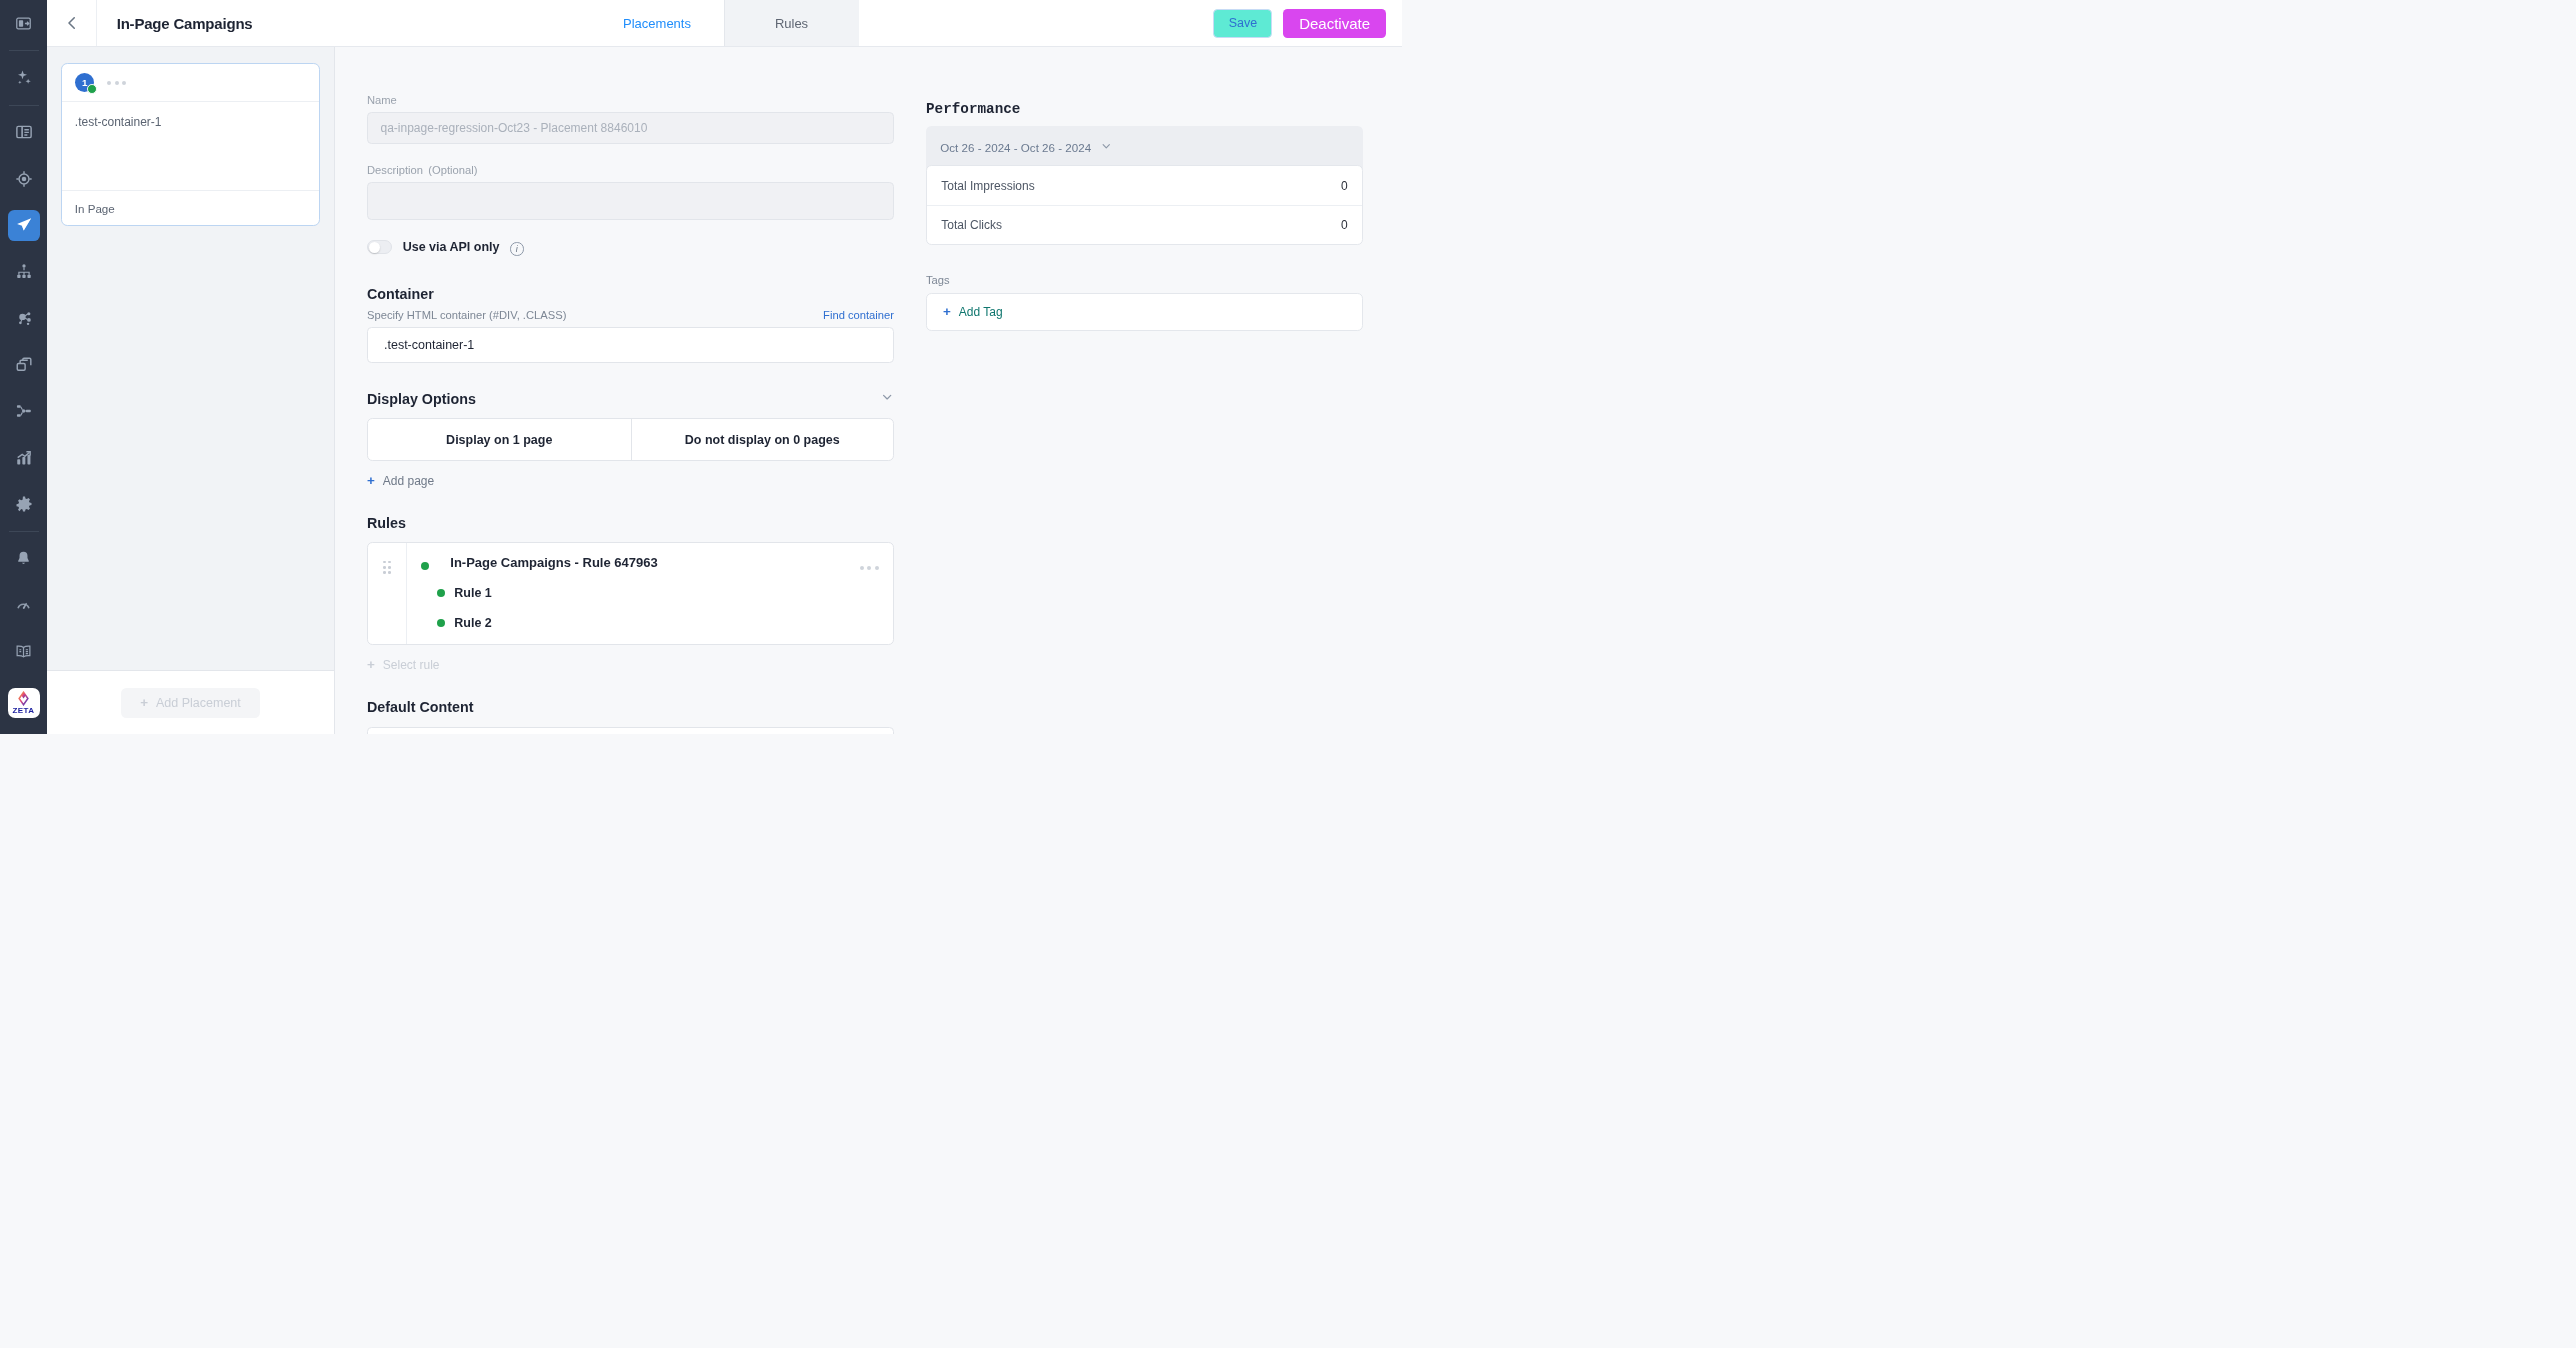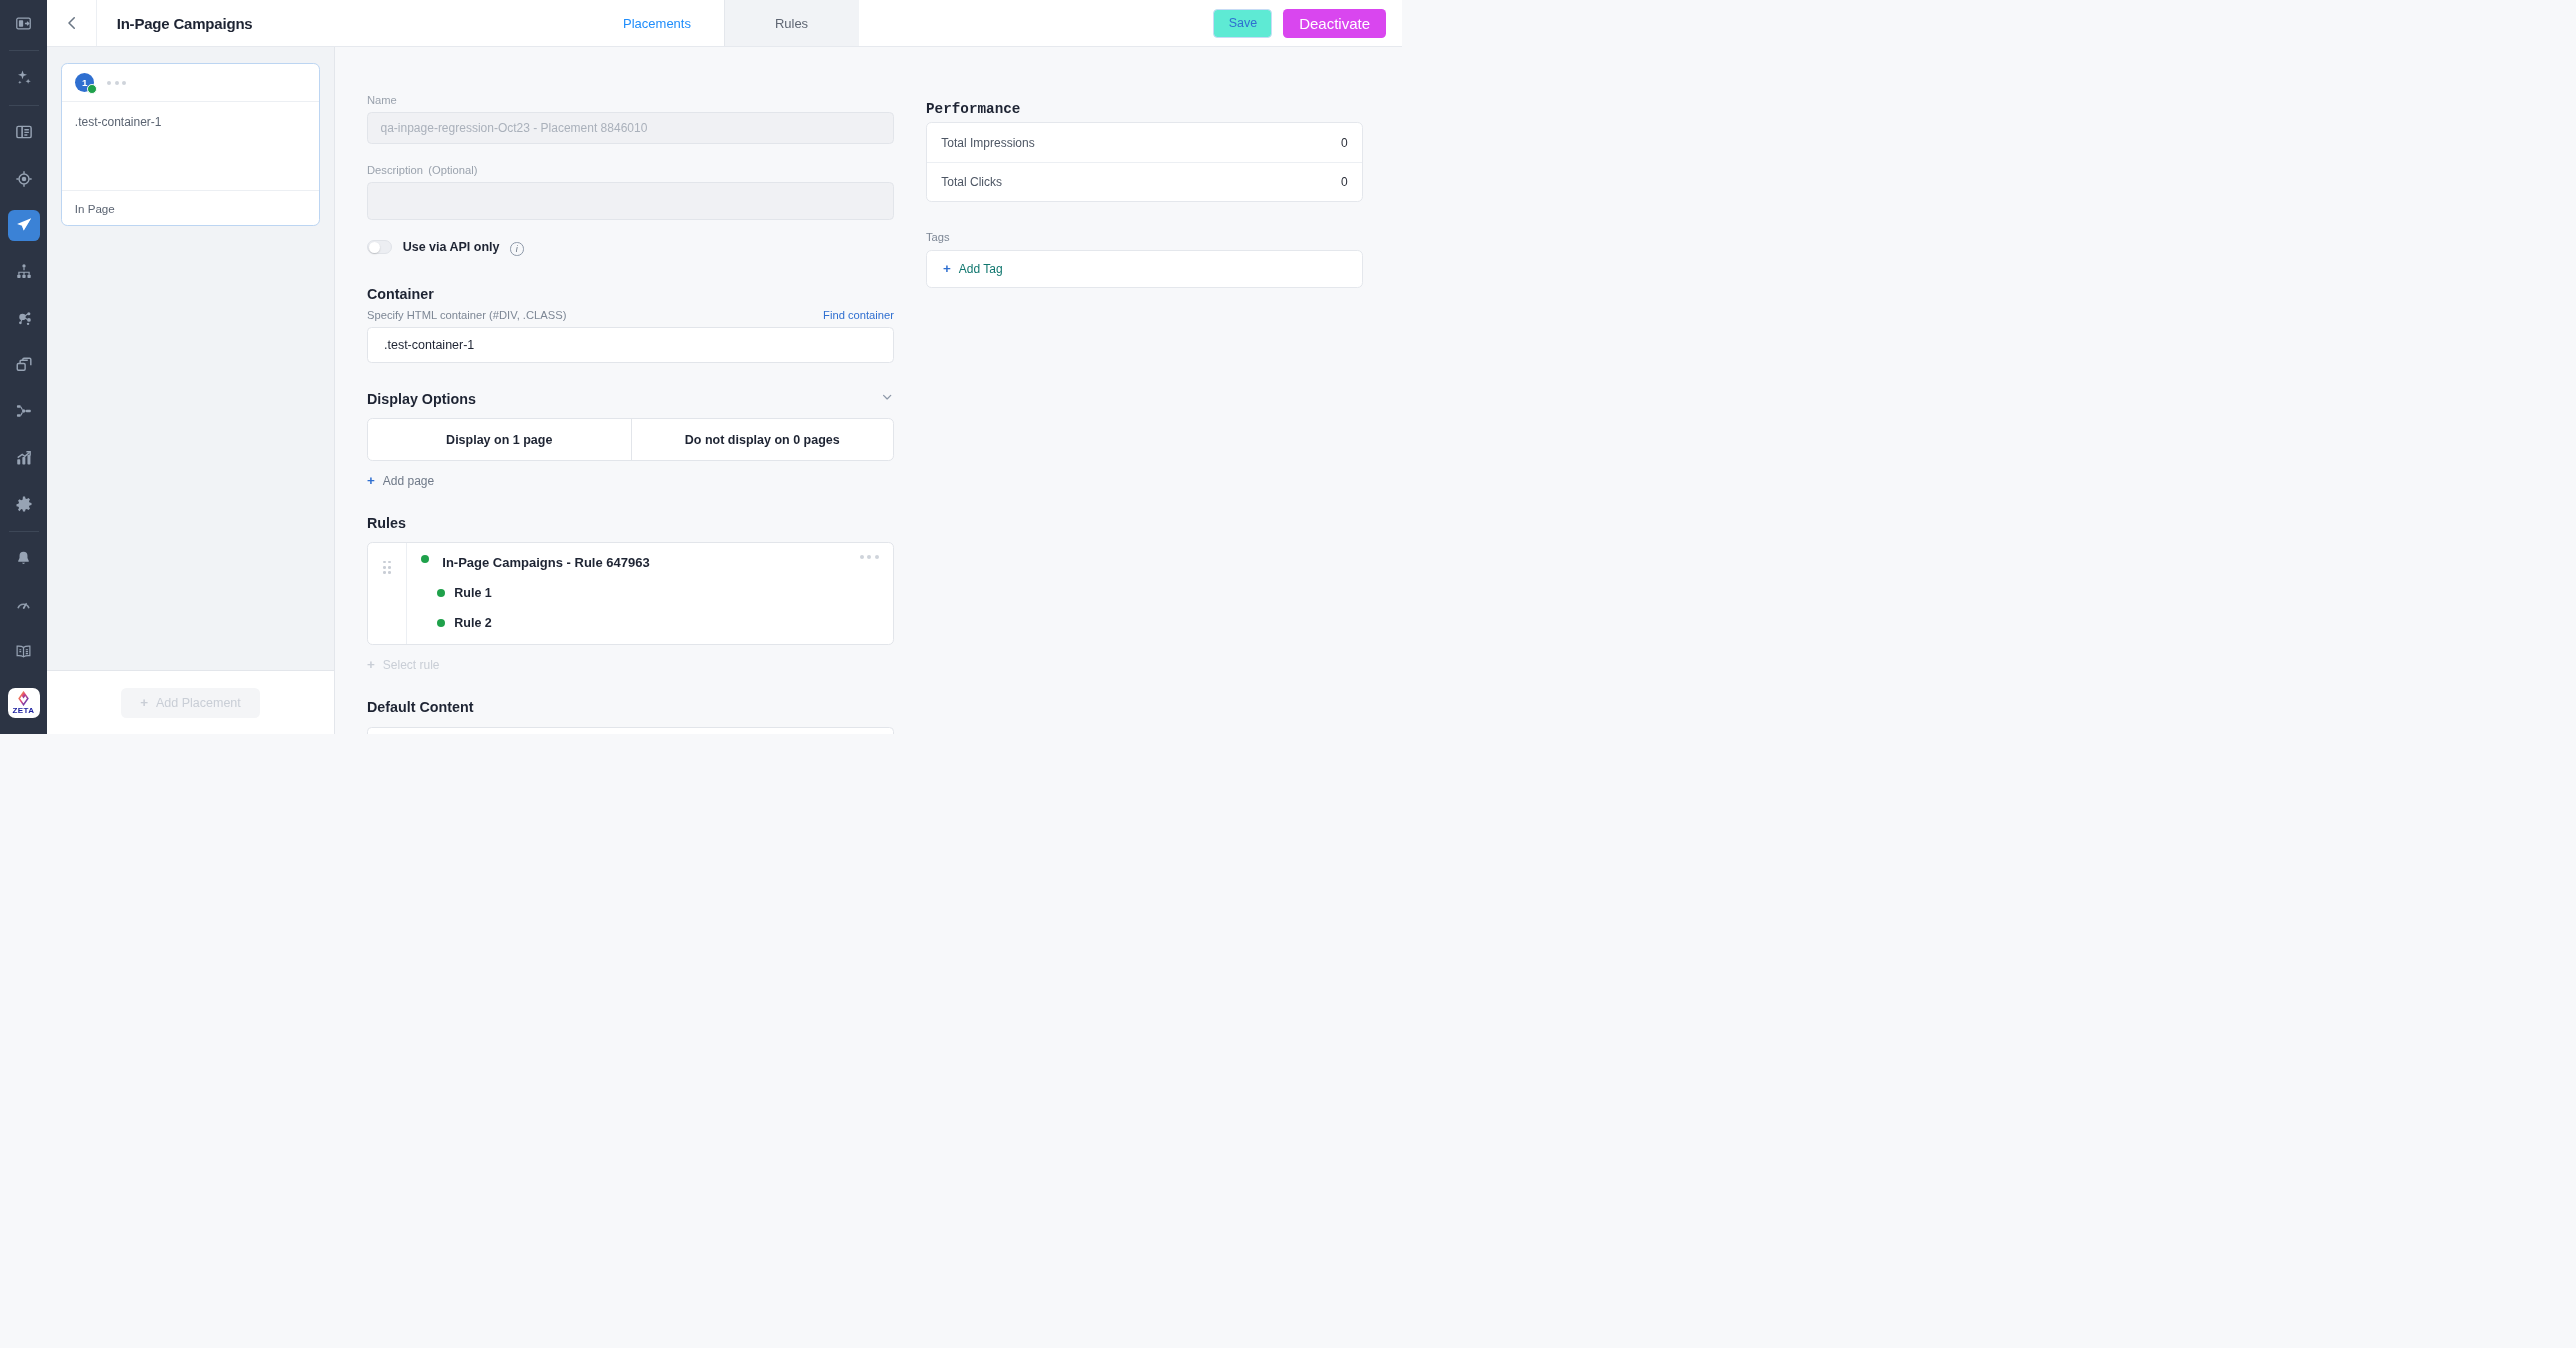--- a/index.html
+++ b/index.html
@@ -201,21 +201,21 @@
     background: #ffffff; border: 0.9px solid #e2e5ea; border-radius: 5.4px;
     display: flex; min-height: 91px;
   }
   .drag-col {
     width: 39px; flex: 0 0 39px; border-right: 0.9px solid #eceff3;
     display: flex; align-items: flex-start; justify-content: center; padding-top: 18px;
   }
   .grip { display: grid; grid-template-columns: 2.7px 2.7px; gap: 2.7px; cursor: grab; }
   .grip i { width: 2.7px; height: 2.7px; background: #c9ced6; border-radius: 50%; display: block; }
   .rules-inner { flex: 1 1 auto; padding: 12.5px 14.3px 14.3px 14.3px; }
-  .rule-top { display: flex; align-items: flex-start; gap: 13px; }
+  .rule-top { display: flex; align-items: flex-end; gap: 21px; }
   .gdot { width: 8px; height: 8px; border-radius: 50%; background: #1fa14b; flex: 0 0 8px; }
   .rule-title { font-size: 13px; font-weight: bold; color: #1e2433; }
   .rule-top .dots { margin-left: auto; }
   .rule-sub { display: flex; align-items: center; gap: 9px; margin: 16px 0 0 16px; }
   .rule-sub-label { font-size: 12.5px; font-weight: bold; color: #1e2433; }
 
   
   .side-col { width: 501px; flex: 0 0 501px; padding: 54px 32px 0 32px; }
   .perf-title { font-size: 14.3px; font-weight: bold; color: #1e2433; margin-bottom: 9px; font-family: Liberation Mono, monospace; }
   .date-bar {
@@ -529,20 +529,28 @@
           <div class="gap-30"></div>
 
           <div class="sec-title">Default Content</div>
           <div class="input-white" style="margin-top:12.5px;height:41px;">default_content</div>
 
         </section>
 
         <section class="side-col">
           <div class="perf-title">Performance</div>
 
+          <div class="date-bar">
+            <span class="date-text">Oct 26 - 2024 - Oct 26 - 2024</span>
+            <span class="chev">
+              <svg width="12.5" height="12.5" viewBox="0 0 24 24" fill="none" stroke="currentColor" stroke-width="2.2" stroke-linecap="round" stroke-linejoin="round">
+                  <path d="M6 9l6 6 6-6"></path>
+                </svg>
+            </span>
+          </div>
 
           <div class="perf-card">
             <div class="perf-row">
               <span>Total Impressions</span>
               <span class="perf-val">0</span>
             </div>
             <div class="perf-row">
               <span>Total Clicks</span>
               <span class="perf-val">0</span>
             </div>

